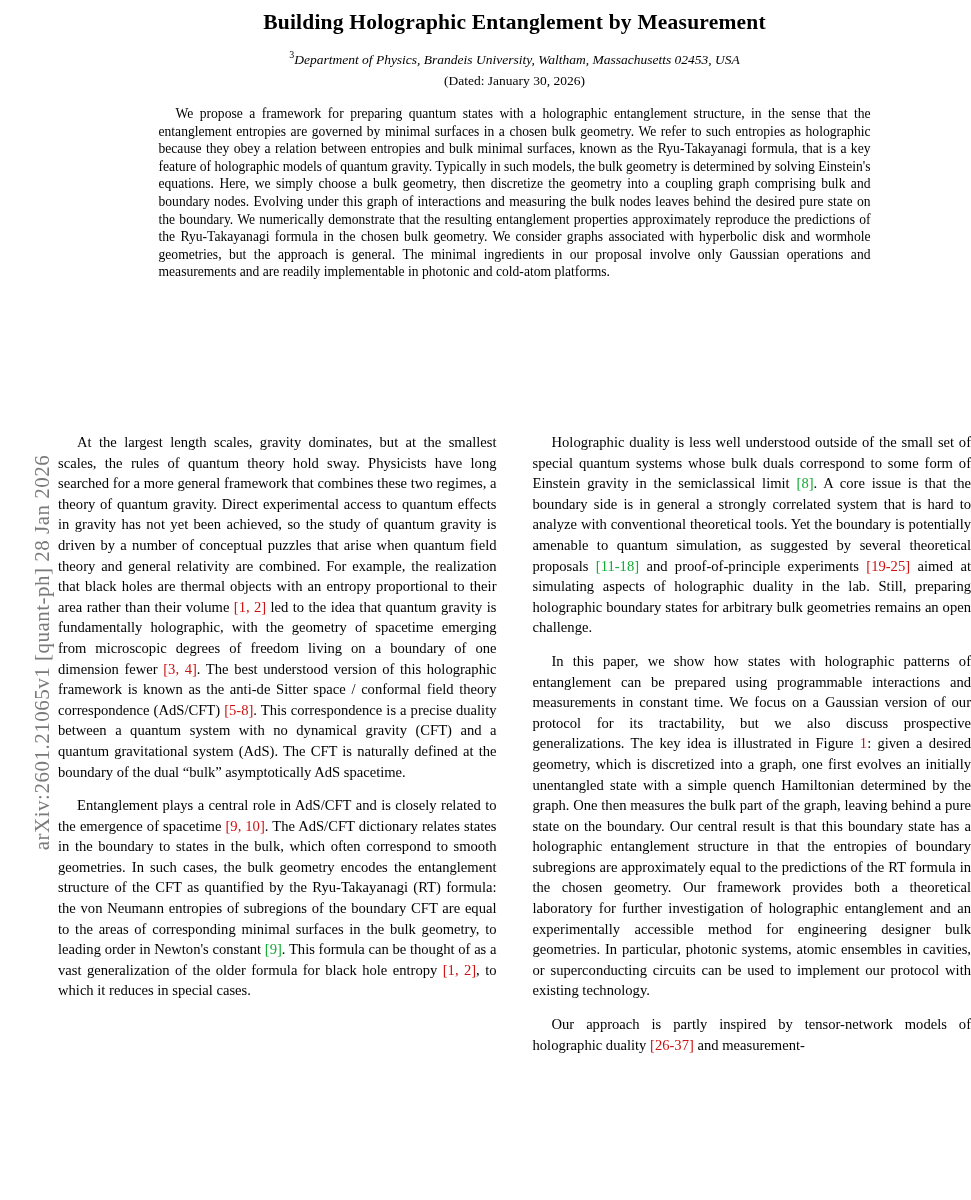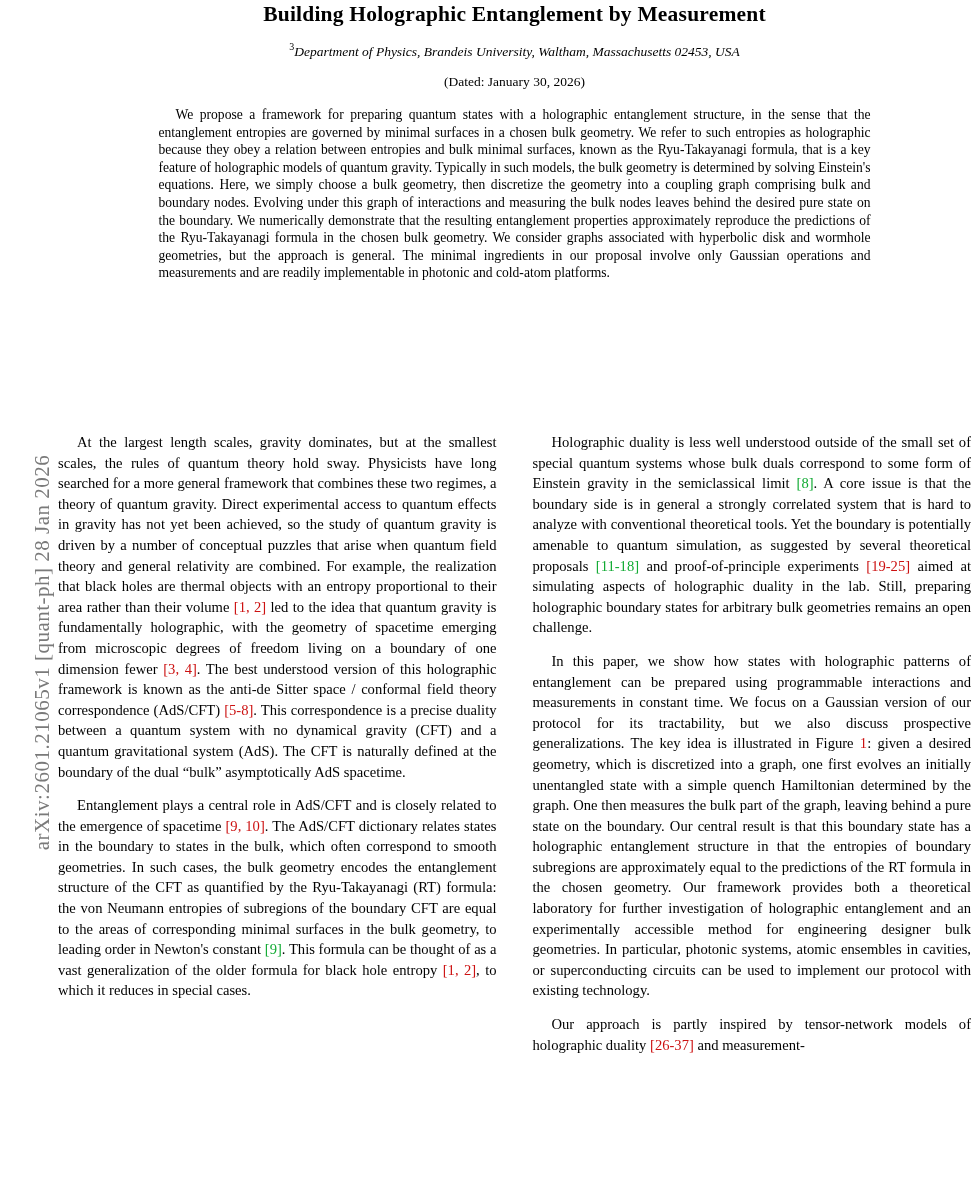--- a/index.html
+++ b/index.html
@@ -40,21 +40,21 @@
     width: 913px;
     height: 1200px;
   }
 
   #title {
     text-align: center;
     font-size: 21.5px;
     font-weight: bold;
     letter-spacing: 0.2px;
     margin: 0;
-    padding-top: 0px;
+    padding-top: 8px;
     line-height: 28px;
   }
 
   #authors {
     text-align: center;
     font-size: 17px;
     margin-top: 21px;
     line-height: 22px;
   }
   #authors sup { font-size: 11px; vertical-align: super; }
@@ -64,21 +64,21 @@
     font-size: 13.5px;
     font-style: italic;
     line-height: 17.5px;
   }
   .affil:first-of-type { margin-top: 10px; }
   .affil sup { font-style: normal; font-size: 10px; vertical-align: super; }
 
   #dated {
     text-align: center;
     font-size: 13.5px;
-    margin-top: 14px;
+    margin-top: 5px;
   }
 
   #abstract {
     width: 712px;
     margin: 16px auto 0 auto;
     font-size: 13.6px;
     line-height: 17.6px;
     text-align: justify;
     text-indent: 17px;
     hyphens: auto;

